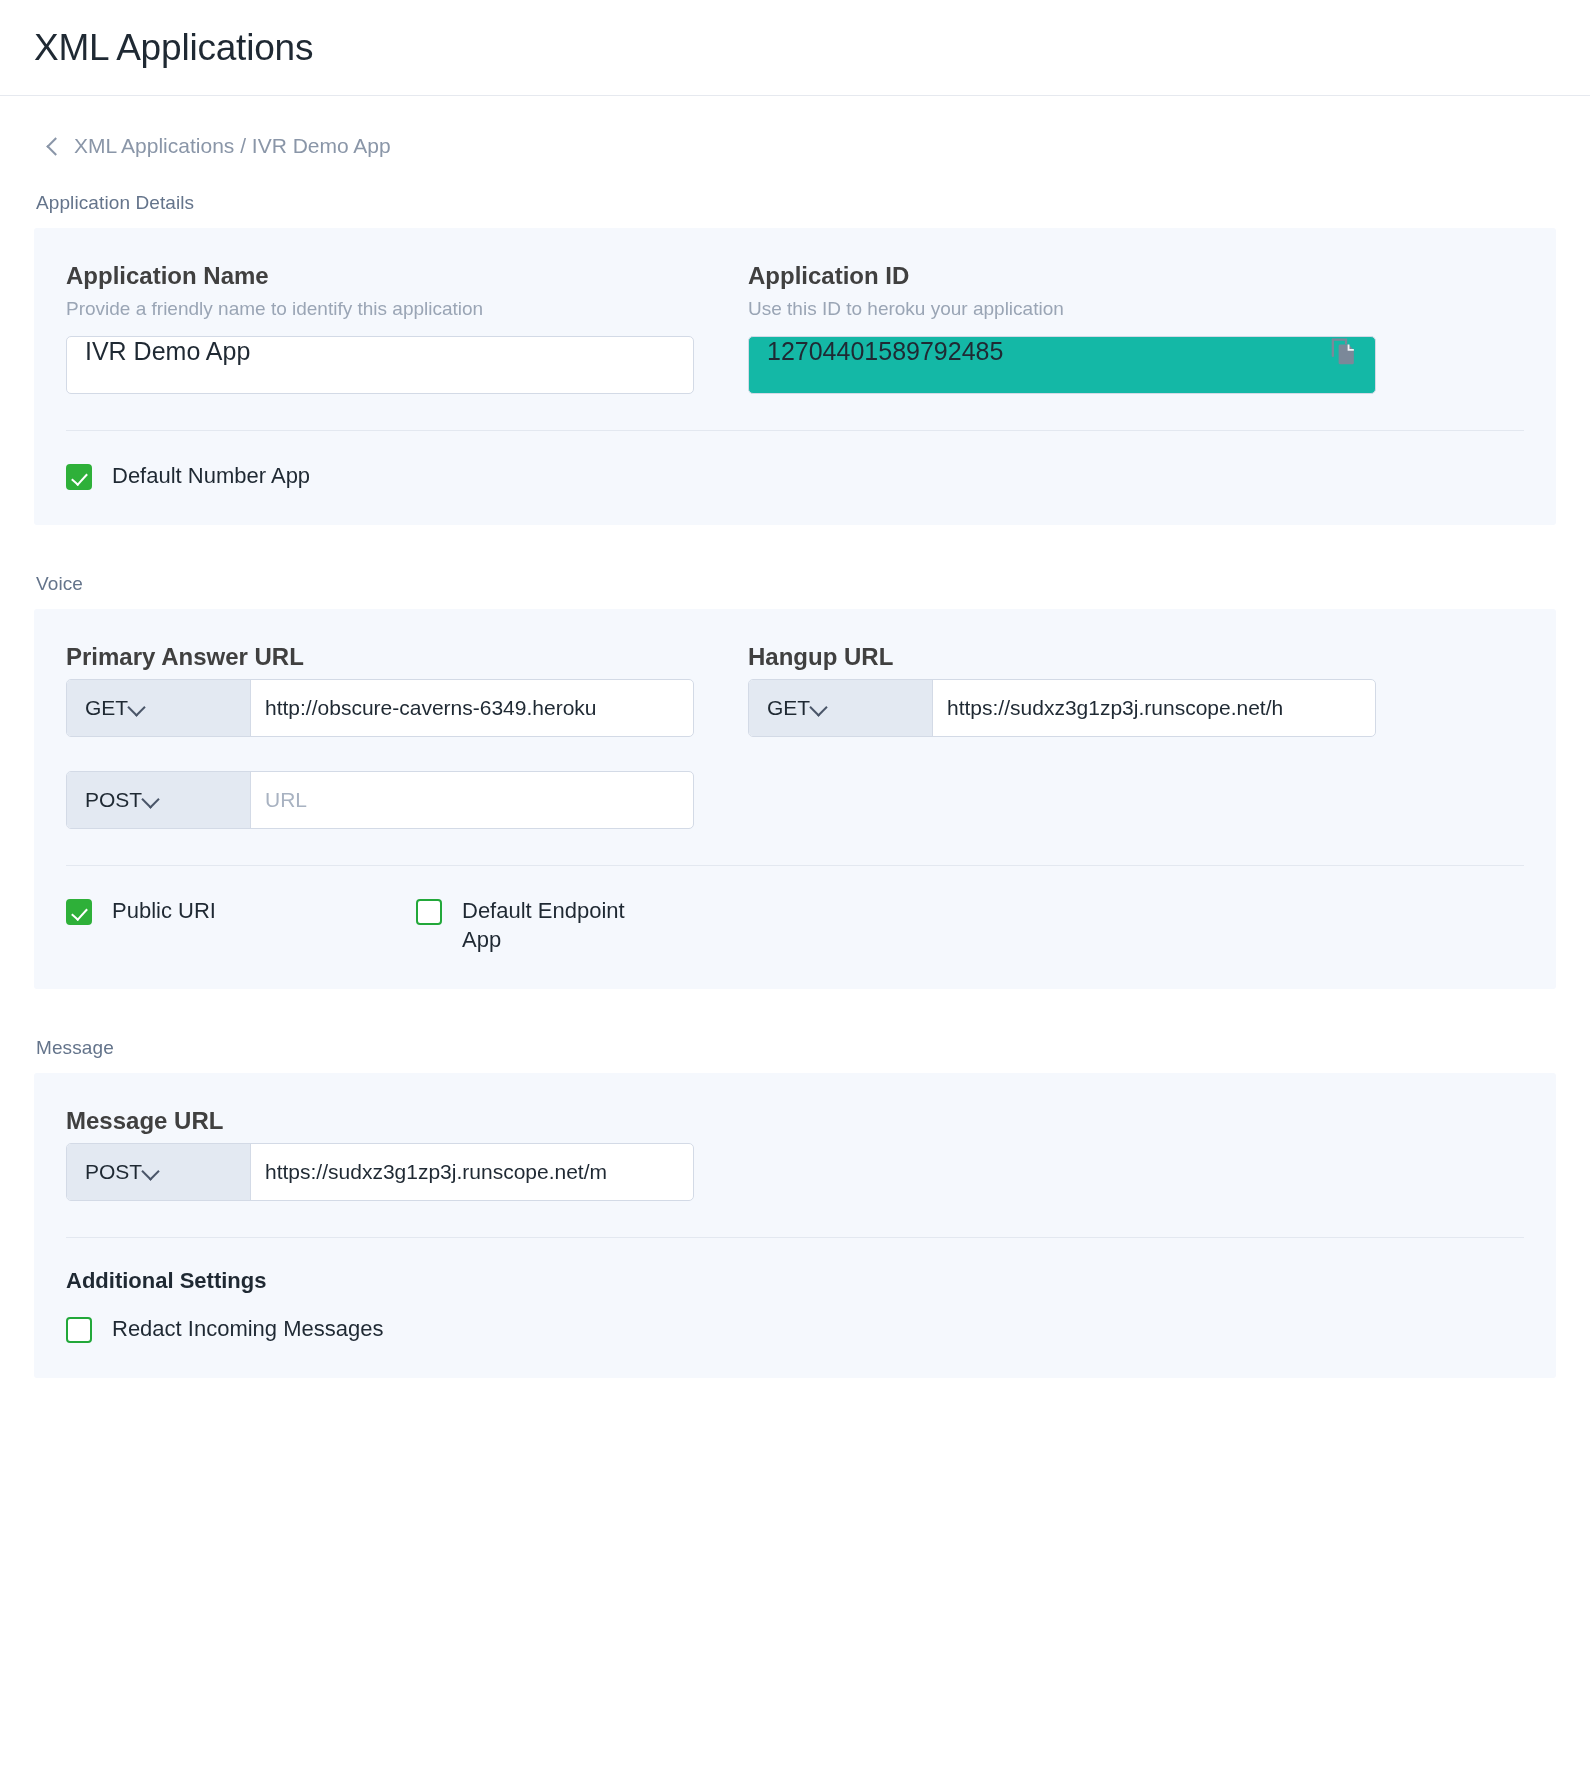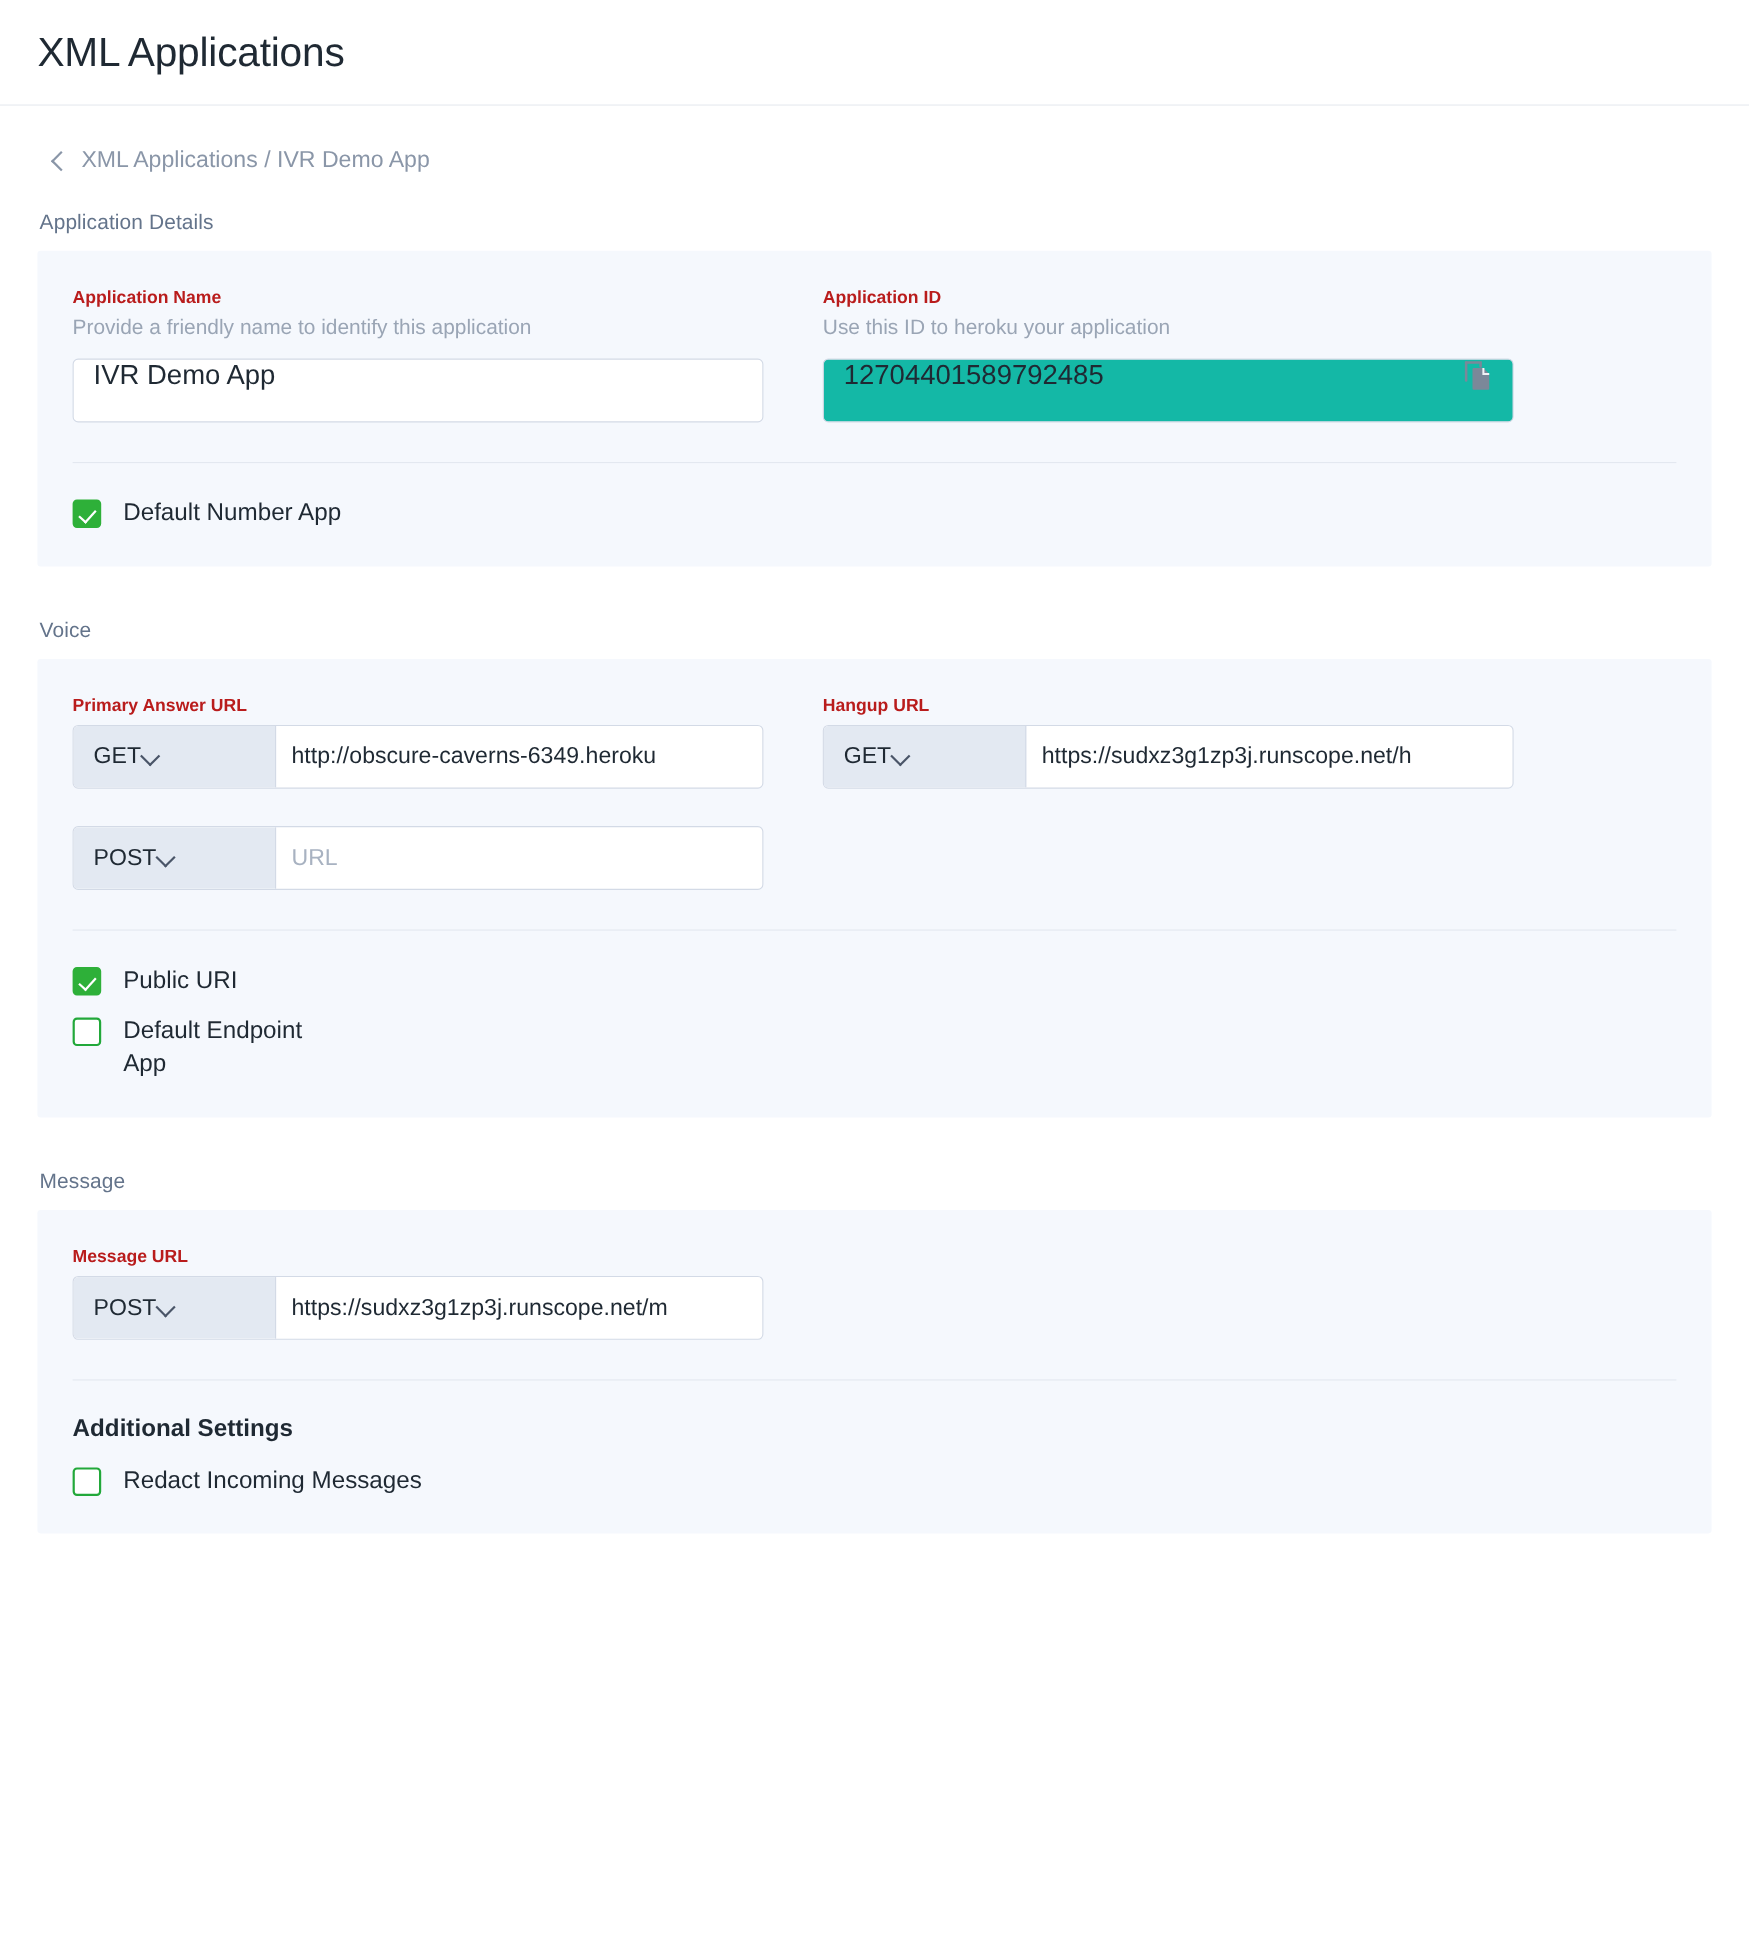--- a/index.html
+++ b/index.html
@@ -96,23 +96,23 @@
   .cols {
     display: flex;
     gap: 54px;
   }
   .col {
     width: 628px;
     flex: none;
   }
 
   .field-label {
-    font-size: 16px;
+    font-size: 24px;
     font-weight: bold;
-    color: #b91c1c;
+    color: #404040;
     margin-bottom: 8px;
   }
   .field-help {
     font-size: 19px;
     color: #9aa5b5;
     margin-bottom: 16px;
   }
 
   
   .text-input {
@@ -229,22 +229,21 @@
     border-bottom: 2.8px solid #fff;
     transform: rotate(42deg);
   }
   .cblabel {
     font-size: 22px;
     color: #1f2933;
     line-height: 1.35;
   }
   .cb-grid {
     display: flex;
-    gap: 17px;
-    flex-direction: column;
+    gap: 5px;
   }
   .cb-grid > .cbcell { width: 345px; flex: none; }
   .cb-grid > .cbcell.narrow .cblabel { max-width: 200px; display: block; }
 
   .subhead {
     font-size: 22px;
     font-weight: bold;
     color: #1f2933;
     margin-bottom: 20px;
   }

